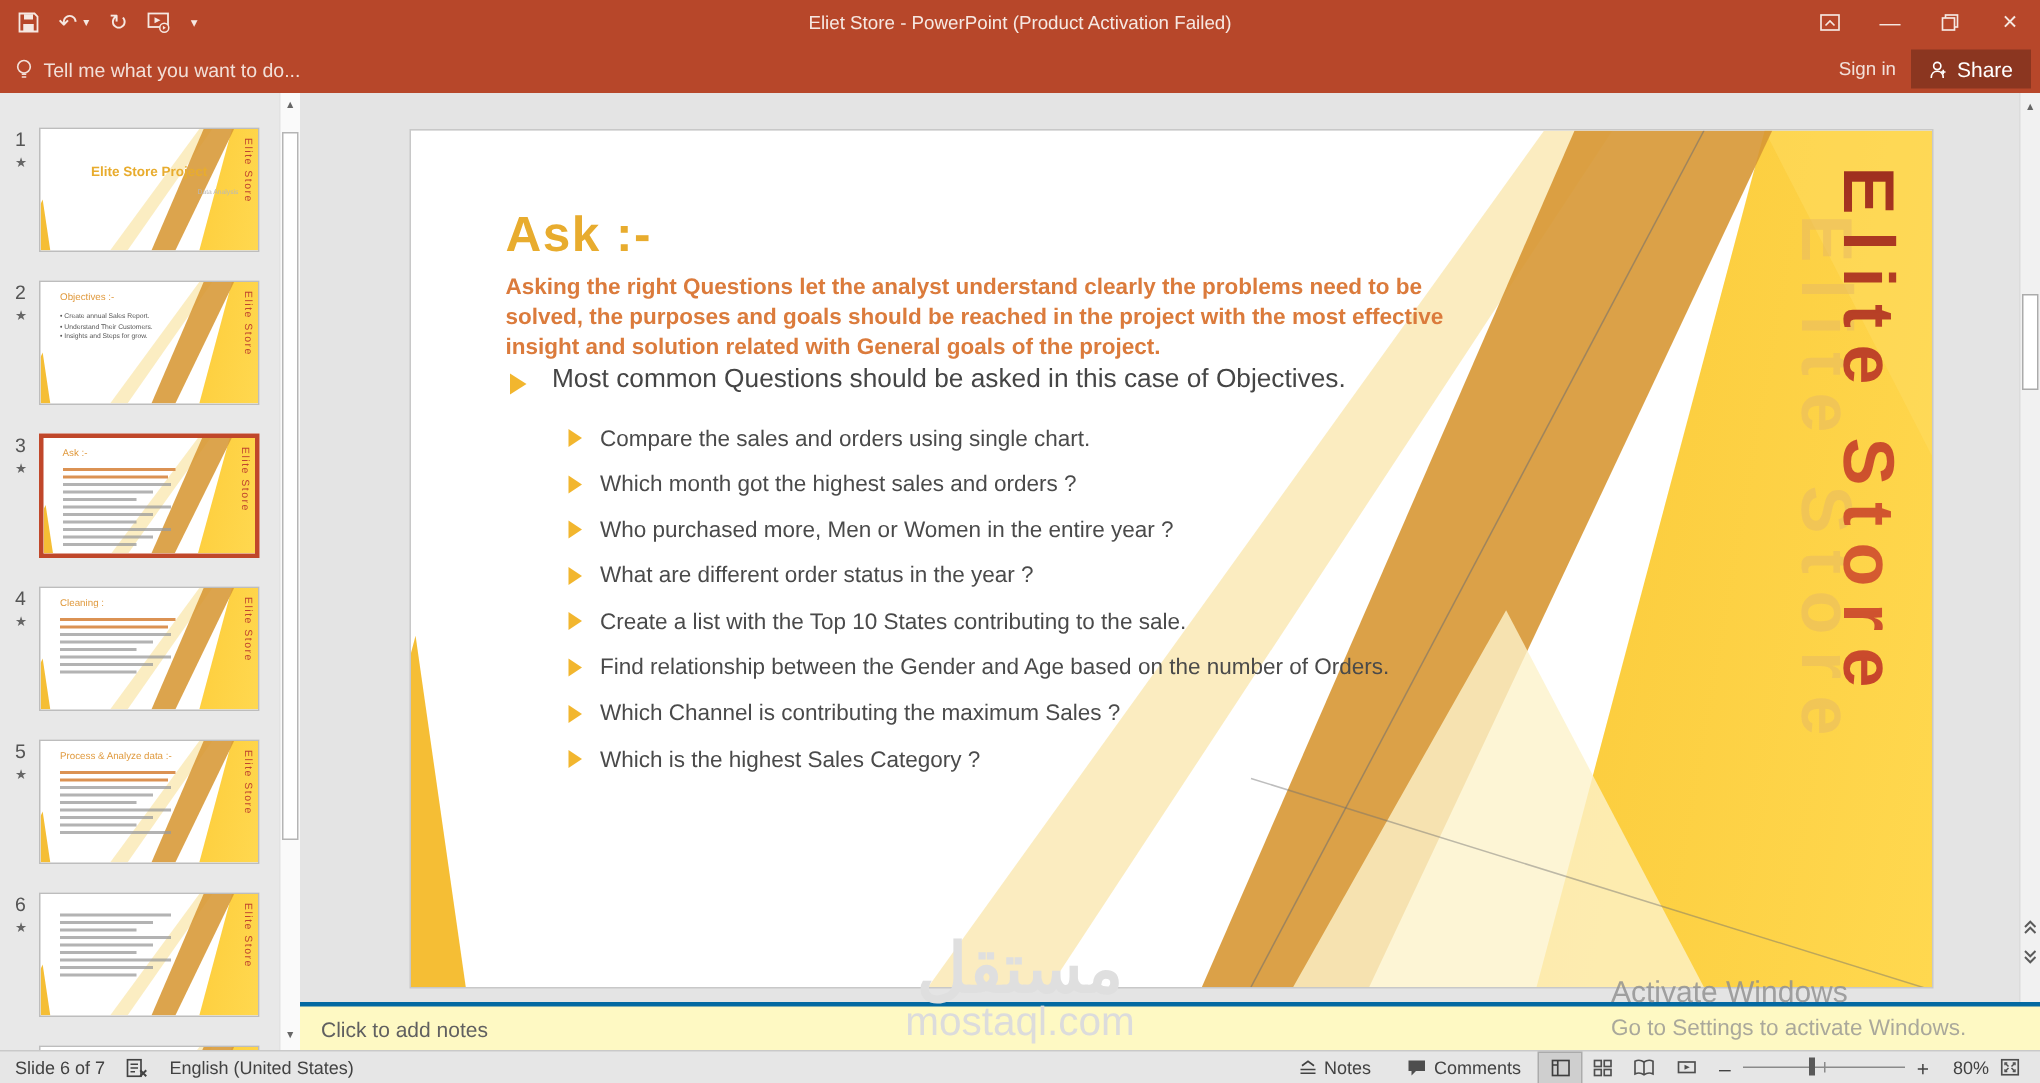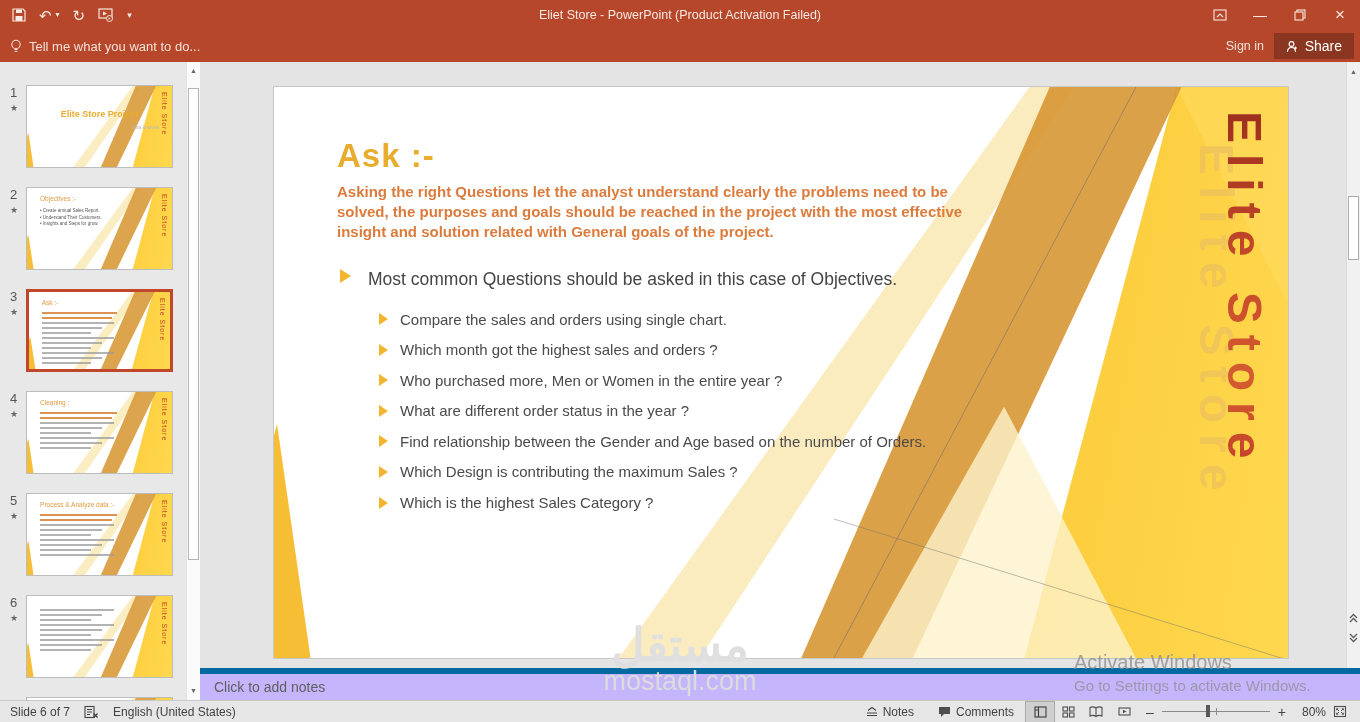--- a/index.html
+++ b/index.html
@@ -66,37 +66,37 @@
   .sd-lines { position:absolute; inset:0; z-index:3; }
   .sd-bl { position:absolute; inset:0; background:#F5BE35; clip-path:polygon(0.3% 59%,3.6% 100%,0 100%,0 61%); z-index:2; }
   .es-text, .es-echo { position:absolute; writing-mode:vertical-rl; font-weight:bold; letter-spacing:11px; font-size:48px; white-space:nowrap; }
   .es-text { top:24px; right:16px; background:linear-gradient(180deg,#9E2F1E,#C84A2B 45%,#D55B30 75%,#C3402a); -webkit-background-clip:text; background-clip:text; color:transparent; z-index:5; }
   .es-echo { top:56px; right:44px; color:#E8BB63; opacity:.55; z-index:4; }
 
   
   .slide-content { position:absolute; left:63px; top:50px; width:760px; z-index:6; }
   .s-title { font-size:33px; font-weight:bold; color:#E8AC2E; letter-spacing:1px; }
   .s-intro { margin-top:7px; font-size:15px; font-weight:bold; color:#DB7B3C; line-height:20px; white-space:nowrap; }
-  .l1-row { display:flex; align-items:flex-start; margin-top:27px; }
+  .l1-row { display:flex; align-items:flex-end; }
   .tri { width:0; height:0; border-top:6px solid transparent; border-bottom:6px solid transparent; border-left:9px solid #F2B62E; flex:none; }
   .tri.big { border-top-width:7px; border-bottom-width:7px; border-left-width:11px; margin-left:3px; }
   .l1-text { font-size:17.5px; color:#454545; margin-left:17px; }
   .q-list { margin-top:20px; padding-left:42px; }
   .q-row { display:flex; align-items:center; height:18px; margin-bottom:12.6px; }
   .q-text { font-size:15px; color:#4A4A4A; margin-left:12px; white-space:nowrap; }
 
   
   .right-scroll { position:absolute; top:62px; right:0; width:14px; height:606px; background:#F1F1F1; border-left:1px solid #DCDCDC; z-index:6; }
   .rs-up { position:absolute; top:2px; left:0; right:0; height:15px; display:flex; align-items:center; justify-content:center; font-size:7px; color:#666; }
   .rs-thumb { position:absolute; top:134px; left:1px; right:1px; height:64px; background:#FFF; border:1px solid #ABABAB; }
   .rs-prev, .rs-next { position:absolute; left:0; right:0; height:16px; display:flex; align-items:center; justify-content:center; }
   .rs-prev { bottom:42px; } .rs-next { bottom:22px; }
 
   
-  .notes { position:absolute; left:200px; right:0; top:668px; height:32px; background:#c4b5fd; border-top:6px solid #0369a1; display:flex; align-items:center; padding-left:14px; color:#606060; font-size:14px; z-index:4; }
+  .notes { position:absolute; left:200px; right:0; top:668px; height:32px; background:#fef9c3; border-top:3px solid #0369a1; display:flex; align-items:center; padding-left:14px; color:#606060; font-size:14px; z-index:4; }
 
   
   .statusbar { position:absolute; left:0; right:0; bottom:0; height:22px; background:#E6E6E6; border-top:1px solid #C9C9C9; display:flex; align-items:center; font-size:12px; color:#424242; z-index:30; }
   .sb-left { display:flex; align-items:center; gap:14px; padding-left:10px; }
   .sb-right { margin-left:auto; display:flex; align-items:center; gap:0; padding-right:6px; }
   .sb-item { display:flex; align-items:center; gap:5px; padding:0 12px; }
   .view-btn { width:28px; height:20px; display:flex; align-items:center; justify-content:center; }
   .view-btn.active { background:#CFCFCF; outline:1px solid #ABABAB; }
   .zoom-wrap { display:flex; align-items:center; gap:8px; padding:0 8px; }
   .zoom-track { position:relative; width:108px; height:1px; background:#8A8A8A; }
@@ -395,29 +395,33 @@
   <div class="q-row">
     <span class="tri"></span>
     <span class="q-text">Who purchased more, Men or Women in the entire year ?</span>
   </div>
 
   <div class="q-row">
     <span class="tri"></span>
     <span class="q-text">What are different order status in the year ?</span>
   </div>
 
+  <div class="q-row">
+    <span class="tri"></span>
+    <span class="q-text">Create a list with the Top 10 States contributing to the sale.</span>
+  </div>
 
   <div class="q-row">
     <span class="tri"></span>
     <span class="q-text">Find relationship between the Gender and Age based on the number of Orders.</span>
   </div>
 
   <div class="q-row">
     <span class="tri"></span>
-    <span class="q-text">Which Design is contributing the maximum Sales ?</span>
+    <span class="q-text">Which Channel is contributing the maximum Sales ?</span>
   </div>
 
   <div class="q-row">
     <span class="tri"></span>
     <span class="q-text">Which is the highest Sales Category ?</span>
   </div>
 </div>
       </div>
     </div>
   </div>

